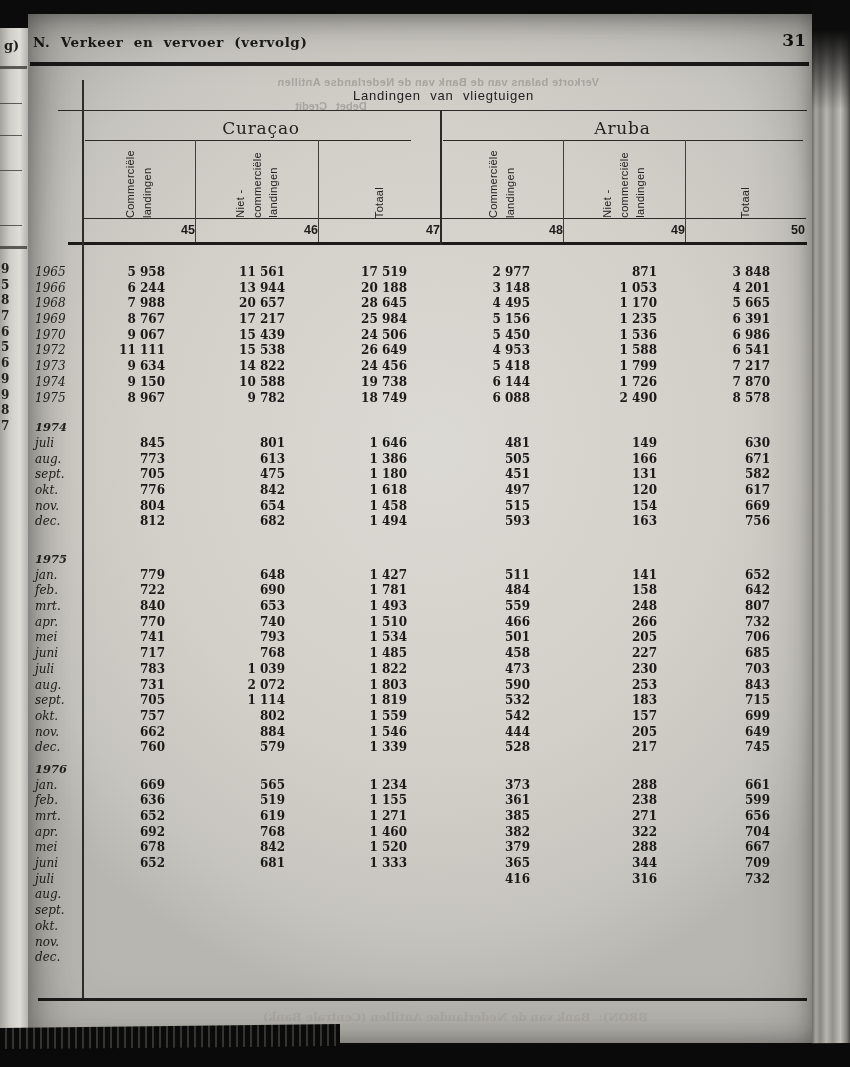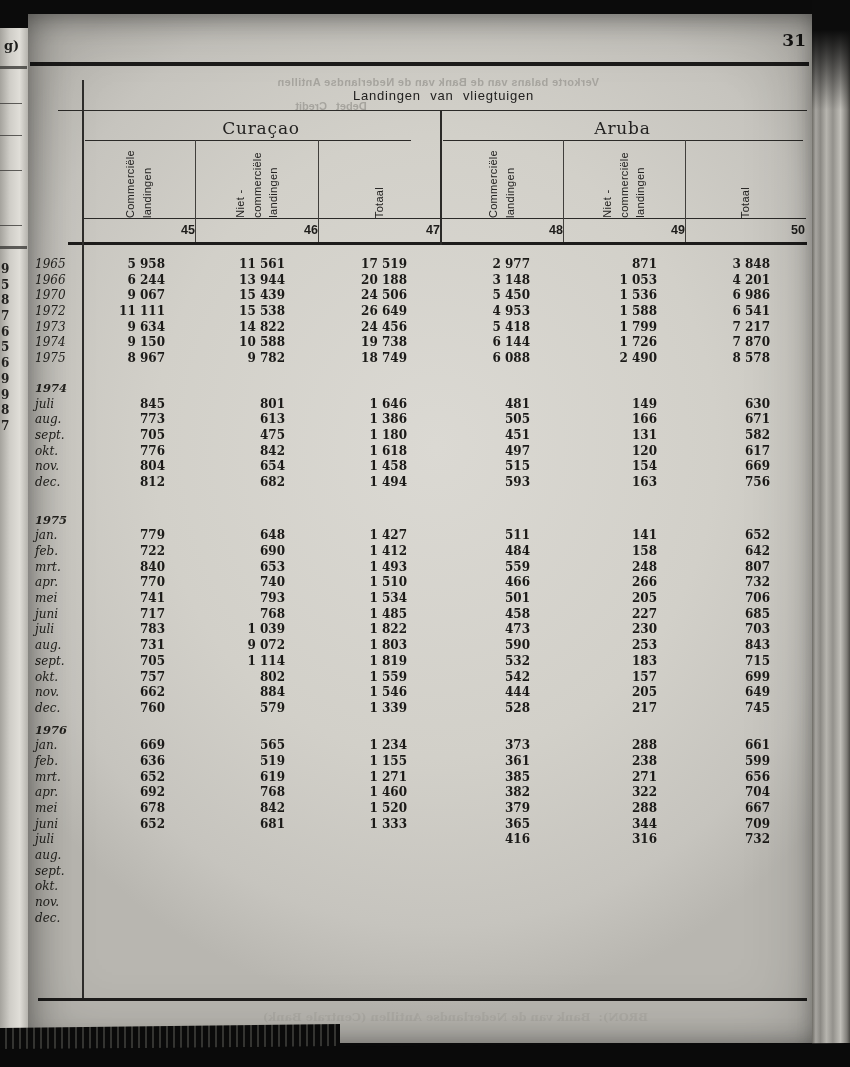--- a/index.html
+++ b/index.html
@@ -80,21 +80,21 @@
 
   .code { position:absolute; top:204px; height:24px; line-height:24px; text-align:right;
     font-size:12.5px; font-weight:bold; color:#1e1d1b;
     font-family:"Liberation Sans","DejaVu Sans",sans-serif; }
   .cd1 { left:54px;  width:113px; } .cd2 { left:167px; width:123px; }
   .cd3 { left:290px; width:122px; } .cd4 { left:412px; width:123px; }
   .cd5 { left:535px; width:122px; } .cd6 { left:657px; width:120px; }
 
   
   .tbody { position:absolute; left:0; top:231px; width:779px; }
-  .sec0 { margin-top:12px; } .sec1 { margin-top:14px; }
+  .sec0 { margin-top:20px; } .sec1 { margin-top:14px; }
   .sec2 { margin-top:22px; } .sec3 { margin-top:6px; }
   .row { display:grid; grid-template-columns:54px 113px 123px 122px 123px 122px 120px;
     height:15.7px; line-height:15.7px; }
   .stub { padding-left:7px; font-style:italic; font-size:12px; color:#24231f; }
   .yr { font-weight:bold; font-size:11.5px; }
   .v { text-align:right; font-size:12px; font-weight:bold; color:#1b1a18; }
   .row .v:nth-child(2){ padding-right:30px; }
   .row .v:nth-child(3){ padding-right:33px; }
   .row .v:nth-child(4){ padding-right:33px; }
   .row .v:nth-child(5){ padding-right:33px; }
@@ -136,20 +136,21 @@
         <div>5</div>
         <div>6</div>
         <div>9</div>
         <div>9</div>
         <div>8</div>
         <div>7</div>
       </div>
   </div>
 
   <div class="page">
+    <div class="pg-title">N. Verkeer en vervoer (vervolg)</div>
     <div class="pg-num">31</div>
     <div class="header-rule"></div>
 
     <div class="ghost g-header">Verkorte balans van de Bank van de Nederlandse Antillen</div>
     <div class="ghost g-debet">Debet   Credit</div>
 
     <div class="tbl-title sans">Landingen van vliegtuigen</div>
     <div class="rule r-title-under"></div>
 
     <div class="group-name gn-cur">Curaçao</div>
@@ -212,20 +213,38 @@
           <div class="row">
             <span class="stub">1966</span>
             <span class="v">6 244</span>
             <span class="v">13 944</span>
             <span class="v">20 188</span>
             <span class="v">3 148</span>
             <span class="v">1 053</span>
             <span class="v">4 201</span>
           </div>
           <div class="row">
+            <span class="stub">1968</span>
+            <span class="v">7 988</span>
+            <span class="v">20 657</span>
+            <span class="v">28 645</span>
+            <span class="v">4 495</span>
+            <span class="v">1 170</span>
+            <span class="v">5 665</span>
+          </div>
+          <div class="row">
+            <span class="stub">1969</span>
+            <span class="v">8 767</span>
+            <span class="v">17 217</span>
+            <span class="v">25 984</span>
+            <span class="v">5 156</span>
+            <span class="v">1 235</span>
+            <span class="v">6 391</span>
+          </div>
+          <div class="row">
             <span class="stub">1970</span>
             <span class="v">9 067</span>
             <span class="v">15 439</span>
             <span class="v">24 506</span>
             <span class="v">5 450</span>
             <span class="v">1 536</span>
             <span class="v">6 986</span>
           </div>
           <div class="row">
             <span class="stub">1972</span>
@@ -333,21 +352,21 @@
             <span class="v">648</span>
             <span class="v">1 427</span>
             <span class="v">511</span>
             <span class="v">141</span>
             <span class="v">652</span>
           </div>
           <div class="row">
             <span class="stub">feb.</span>
             <span class="v">722</span>
             <span class="v">690</span>
-            <span class="v">1 412</span>
+            <span class="v">1 781</span>
             <span class="v">484</span>
             <span class="v">158</span>
             <span class="v">642</span>
           </div>
           <div class="row">
             <span class="stub">mrt.</span>
             <span class="v">840</span>
             <span class="v">653</span>
             <span class="v">1 493</span>
             <span class="v">559</span>
@@ -386,21 +405,21 @@
             <span class="v">783</span>
             <span class="v">1 039</span>
             <span class="v">1 822</span>
             <span class="v">473</span>
             <span class="v">230</span>
             <span class="v">703</span>
           </div>
           <div class="row">
             <span class="stub">aug.</span>
             <span class="v">731</span>
-            <span class="v">9 072</span>
+            <span class="v">2 072</span>
             <span class="v">1 803</span>
             <span class="v">590</span>
             <span class="v">253</span>
             <span class="v">843</span>
           </div>
           <div class="row">
             <span class="stub">sept.</span>
             <span class="v">705</span>
             <span class="v">1 114</span>
             <span class="v">1 819</span>

